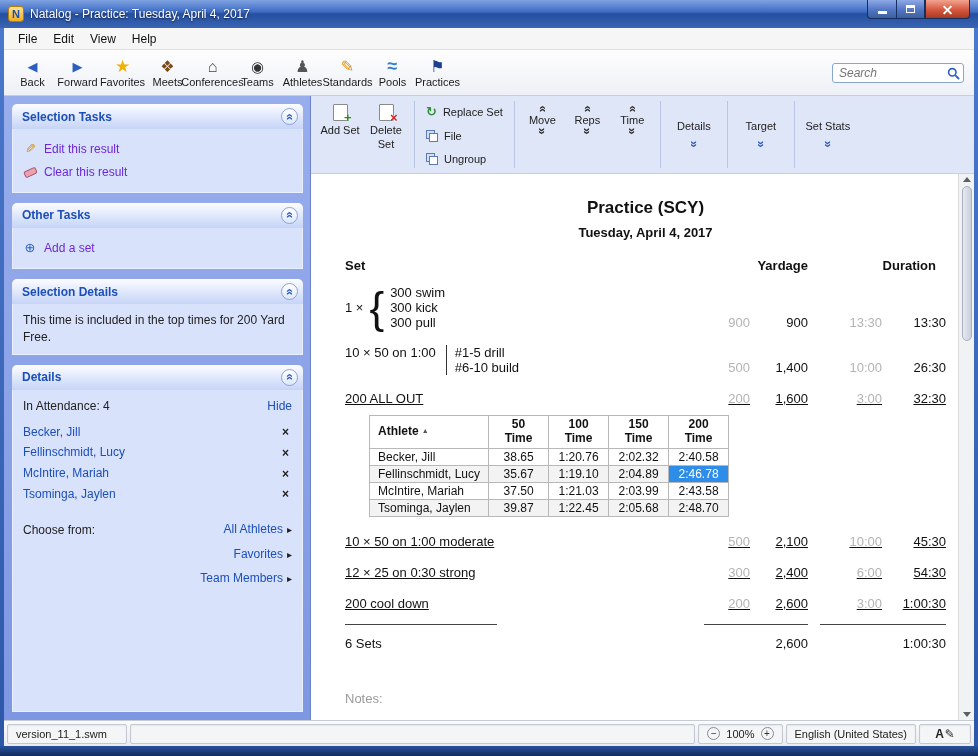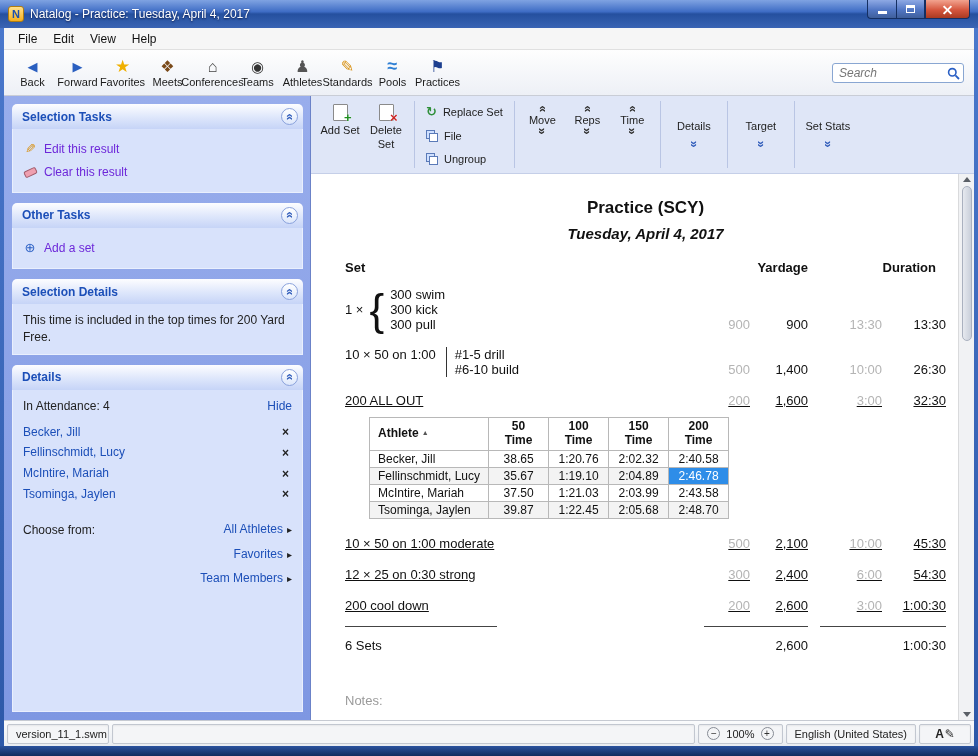--- a/index.html
+++ b/index.html
@@ -111,21 +111,21 @@
   .sq-icon::before { left:0; top:0; background:#cfe0ff; }
   .sq-icon::after { right:0; bottom:0; background:#fff; }
   .stb-spin { width:45px; display:flex; flex-direction:column; align-items:center; justify-content:flex-start; padding:5px 0 4px; font-size:11px; color:#222; }
   .spin-chev { color:#333; }
   .stb-menu { width:56px; display:flex; flex-direction:column; align-items:center; justify-content:center; gap:6px;
     font-size:11px; color:#222; text-align:center; line-height:1.25; padding:0 2px; }
   
   .doc-wrap { flex:1; display:flex; min-height:0; }
   .doc { flex:1; min-width:0; background:#fff; padding:24px 12px 0 34px; font-size:13px; color:#111; overflow:hidden; }
   .doc-title { text-align:center; font-size:17px; font-weight:bold; }
-  .doc-date { text-align:center; font-size:15px; font-weight:bold; margin-top:7px;font-style:italic; }
+  .doc-date { text-align:center; font-size:13px; font-weight:bold; margin-top:7px; }
   .cols { display:flex; align-items:flex-end; }
   .c-set { flex:1; min-width:0; }
   .c-gy { width:58px; text-align:right; color:#b4b4b4; }
   .c-y  { width:58px; text-align:right; }
   .c-gd { width:74px; text-align:right; color:#b4b4b4; }
   .c-d  { width:64px; text-align:right; }
   .hdr { margin-top:18px; font-weight:bold; align-items:baseline; }
   .h-y { width:116px; text-align:right; }
   .h-d { width:138px; text-align:right; padding-right:10px; }
   .row1 { margin-top:12px; }
@@ -158,21 +158,21 @@
   .tri-up { width:0; height:0; border-left:4px solid transparent; border-right:4px solid transparent; border-bottom:5px solid #5a5f66; }
   .tri-down { width:0; height:0; border-left:4px solid transparent; border-right:4px solid transparent; border-top:5px solid #5a5f66; }
   .vs-thumb { width:10px; height:155px; margin-top:4px; border:1px solid #aab1bf; border-radius:6px;
     background:linear-gradient(90deg,#e6e9ef,#c9cfda); }
   .vs-space { flex:1; }
   
   .statusbar { height:26px; flex:none; background:linear-gradient(#fafbfc,#e9ecf1); border-top:1px solid #c6cad2;
     display:flex; align-items:center; gap:3px; padding:0 3px; font-size:11px; color:#222; }
   .sb-part { height:20px; border:1px solid #c2c7d0; border-radius:2px; background:#f4f5f7;
     box-shadow:inset 0 1px 2px rgba(0,0,0,.06); display:flex; align-items:center; padding:0 8px; white-space:nowrap; }
-  .sb-file { width:102px; }
+  .sb-file { width:120px; }
   .sb-fill { flex:1; }
   .sb-zoom { gap:6px; }
   .zoom-circ { width:13px; height:13px; border:1px solid #878c95; border-radius:50%;
     display:flex; align-items:center; justify-content:center; font-size:10px; line-height:1; color:#333; }
   .sb-kbd { width:52px; justify-content:center; }
   .kbd-icon { display:flex; align-items:flex-end; }
   .kbd-icon::before { content:"A"; font-weight:bold; font-size:12px; }
   .kbd-icon::after { content:"✎"; font-size:12px; margin-left:1px; }
 </style>
 </head>

